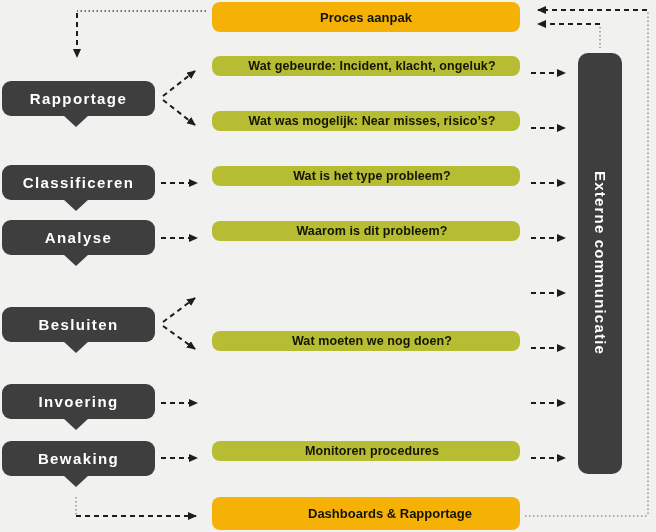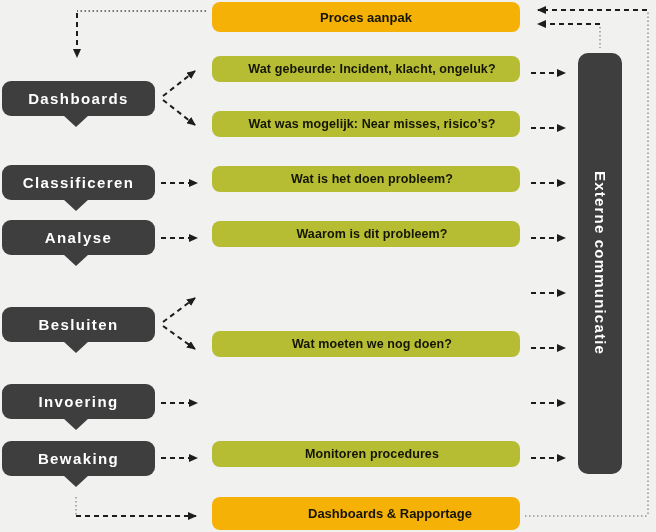--- a/index.html
+++ b/index.html
@@ -10,21 +10,21 @@
     font-family:"Liberation Sans",sans-serif;
   }
   .connectors{position:absolute;left:0;top:0;width:656px;height:532px;}
   .hbox{
     position:absolute;left:212px;width:308px;box-sizing:border-box;
     display:flex;align-items:center;justify-content:center;text-align:center;
     border-radius:8px;font-weight:bold;color:var(--text_dark);
   }
   .top-box{top:2px;height:30px;background:var(--orange);font-size:13px;}
   .bottom-box{top:497px;height:33px;background:var(--orange);font-size:13px;padding-left:48px;}
-  .q{height:26px;background:var(--green);font-size:12.5px;letter-spacing:0.1px;padding-left:12px;}
+  .q{height:20px;background:var(--green);font-size:12.5px;letter-spacing:0.1px;padding-left:12px;}
   .q1{top:56px}.q2{top:111px}.q3{top:166px}.q4{top:221px}
   .q5{top:276px}.q6{top:331px}.q7{top:386px}.q8{top:441px}
   .stage{
     position:absolute;left:2px;width:153px;height:35px;background:var(--dark);
     border-radius:9px;color:var(--text_light);display:flex;align-items:center;
     justify-content:center;font-size:15px;font-weight:bold;letter-spacing:1.4px;
   }
   .stage::after{
     content:"";position:absolute;top:100%;left:61px;margin-top:-1px;
     border-left:13px solid transparent;border-right:13px solid transparent;
@@ -81,21 +81,21 @@
       <path marker-end="url(#arr)" d="M600 24 H538"></path>
       <path marker-end="url(#arr)" d="M647 10 H538"></path>
     </g>
   </svg>
 
   <div class="hbox top-box">
     <span>Proces aanpak</span>
   </div>
 
   <div class="stage s1">
-    <span>Dashboards</span>
+    <span>Rapportage</span>
   </div>
   <div class="stage s2">
     <span>Classificeren</span>
   </div>
   <div class="stage s3">
     <span>Analyse</span>
   </div>
   <div class="stage s4">
     <span>Besluiten</span>
   </div>
@@ -106,21 +106,21 @@
     <span>Bewaking</span>
   </div>
 
   <div class="hbox q q1">
     <span>Wat gebeurde: Incident, klacht, ongeluk?</span>
   </div>
   <div class="hbox q q2">
     <span>Wat was mogelijk: Near misses, risico’s?</span>
   </div>
   <div class="hbox q q3">
-    <span>Wat is het doen probleem?</span>
+    <span>Wat is het type probleem?</span>
   </div>
   <div class="hbox q q4">
     <span>Waarom is dit probleem?</span>
   </div>
   <div class="hbox q q6">
     <span>Wat moeten we nog doen?</span>
   </div>
   <div class="hbox q q8">
     <span>Monitoren procedures</span>
   </div>

